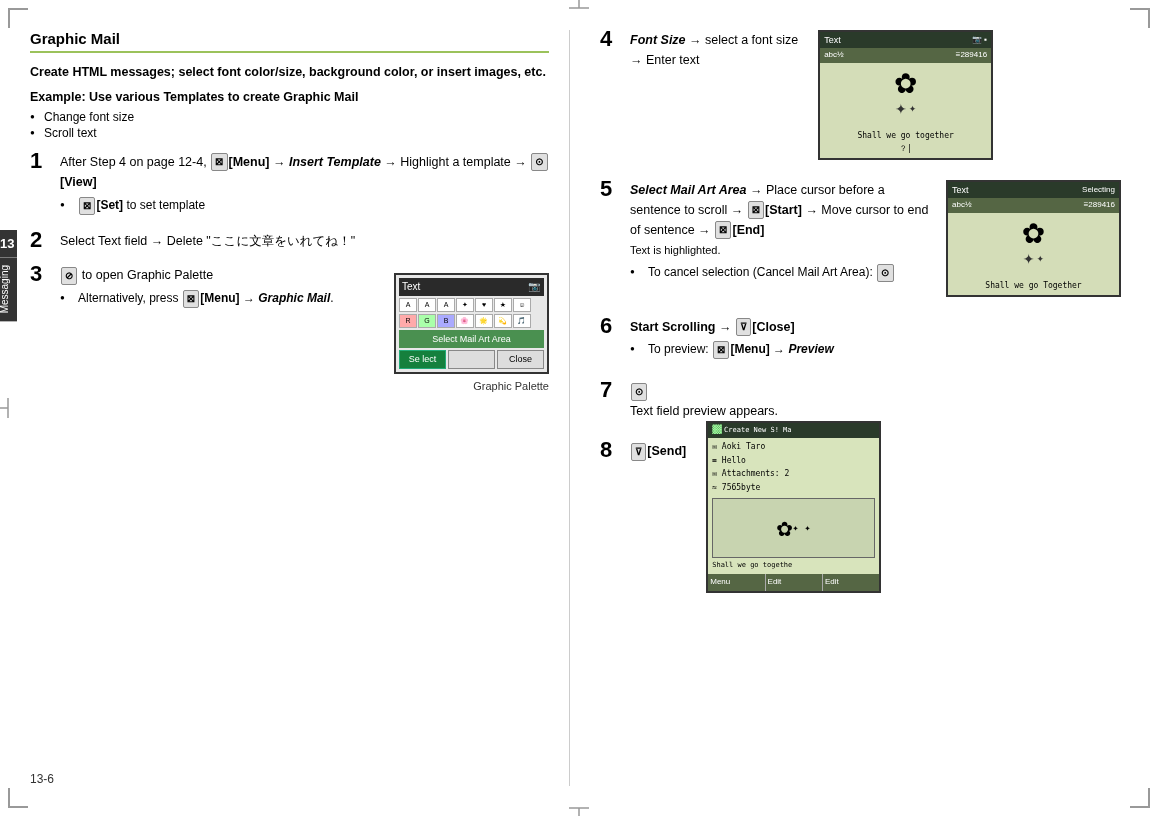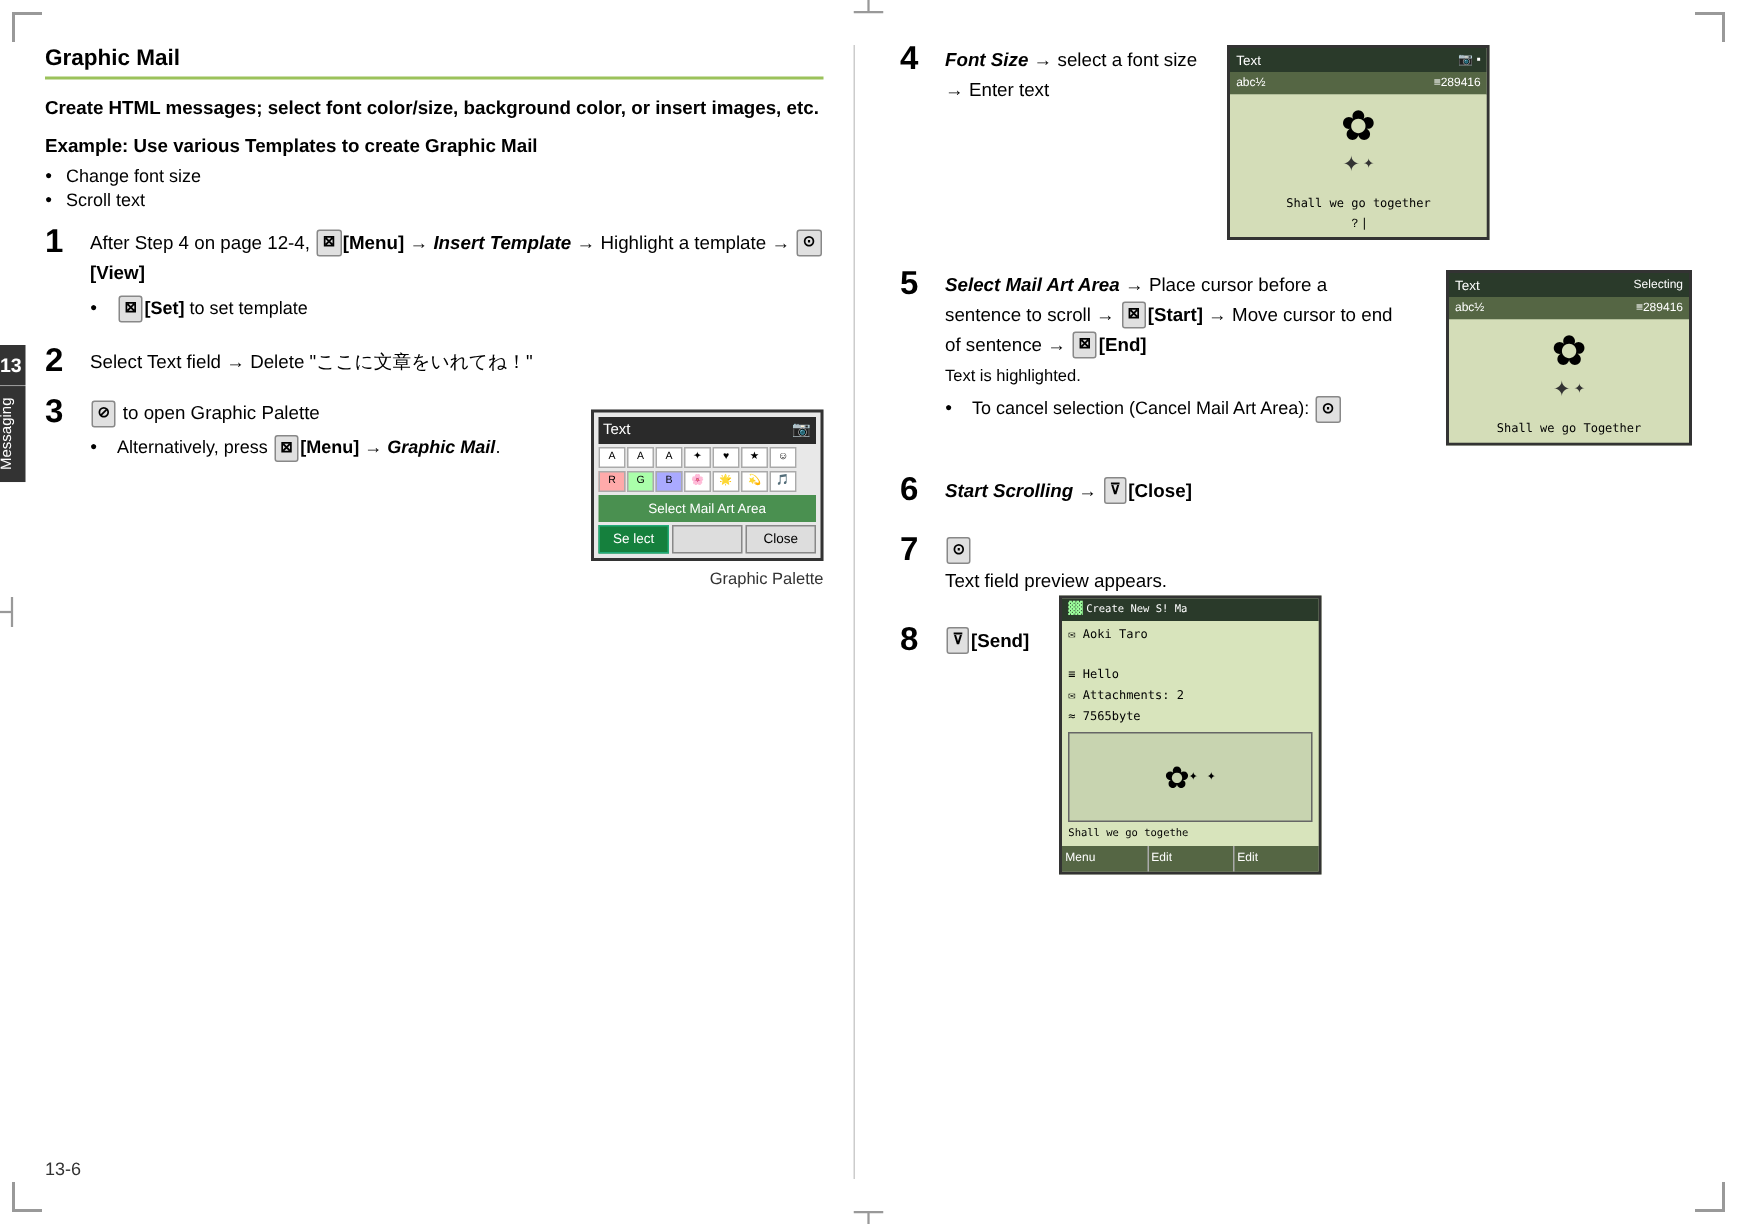--- a/index.html
+++ b/index.html
@@ -489,21 +489,21 @@
               <span style="font-size:9px;">✦</span>
             </div>
           </div>
           <div class="phone-bottom-text">Shall we go together<br>？|</div>
         </div>
       </div>
     </div>
 
     <div class="right-step" style="align-items:flex-start; margin-top:8px;">
       <div class="right-step-number">5</div>
-      <div class="right-step-content" style="display:flex; align-items:flex-start; gap:24px;">
+      <div class="right-step-content" style="display:flex; align-items:flex-start; gap:6px;">
         <div style="max-width:300px;">
           <span style="font-weight:bold; font-style:italic;">Select Mail Art Area</span>
           → Place cursor before a sentence to scroll →
           <span class="inline-key">⊠</span><strong>[Start]</strong>
           → Move cursor to end of sentence →
           <span class="inline-key">⊠</span><strong>[End]</strong>
           <br>
           <span style="font-size:11px;">Text is highlighted.</span>
           <ul class="step-sub-bullets" style="margin-top:3px;">
             <li>To cancel selection (Cancel Mail Art Area): <span class="inline-key">⊙</span></li>
@@ -527,22 +527,25 @@
             </div>
           </div>
           <div class="phone-bottom-text">Shall we go Together</div>
         </div>
       </div>
     </div>
 
     <div class="right-step">
       <div class="right-step-number">6</div>
       <div class="right-step-content">
-        <span style="font-weight:bold; font-style:italic;">Start Scrolling</span>
+        <span style="font-weight:bold; ">Start Scrolling</span>
         → <span class="inline-key">⊽</span><strong>[Close]</strong>
+        <ul class="step-sub-bullets" style="margin-top:3px;">
+          <li>To preview: <span class="inline-key">⊠</span><strong>[Menu]</strong> → <span style="font-weight:bold; font-style:italic;">Preview</span></li>
+        </ul>
       </div>
     </div>
 
     <div class="right-step">
       <div class="right-step-number">7</div>
       <div class="right-step-content">
         <span class="inline-key">⊙</span>
         <br>
         <span>Text field preview appears.</span>
       </div>
@@ -554,21 +557,21 @@
         <div>
           <span class="inline-key">⊽</span><strong>[Send]</strong>
         </div>
 
         <div class="phone-screen2" style="margin-top:-20px;">
           <div class="phone-title-bar2">
             <span style="background:#2a3a2a; color:#9dff9d; font-family:monospace; font-size:8px;">▓▓</span>
             <span style="font-family:monospace; font-size:7px;">Create New S! Ma</span>
           </div>
           <div class="phone-body2">
-            <div style="margin-bottom:15px;">✉ Aoki Taro</div>
+            <div style="margin-bottom:1px;">✉ Aoki Taro</div>
             <div style="margin-bottom:1px;">≡ Hello</div>
             <div style="margin-bottom:1px;">✉ Attachments: 2</div>
             <div style="margin-bottom:3px;">≈ 7565byte</div>
 
             <div style="background:#c8d4b0; border:1px solid #666; height:60px; display:flex; align-items:center; justify-content:center; margin-bottom:2px;">
               <span style="font-size:26px;">✿</span>
               <span style="font-size:10px; vertical-align:top;">✦ ✦</span>
             </div>
             <div style="font-family:monospace; font-size:7px;">Shall we go togethe</div>
           </div>

